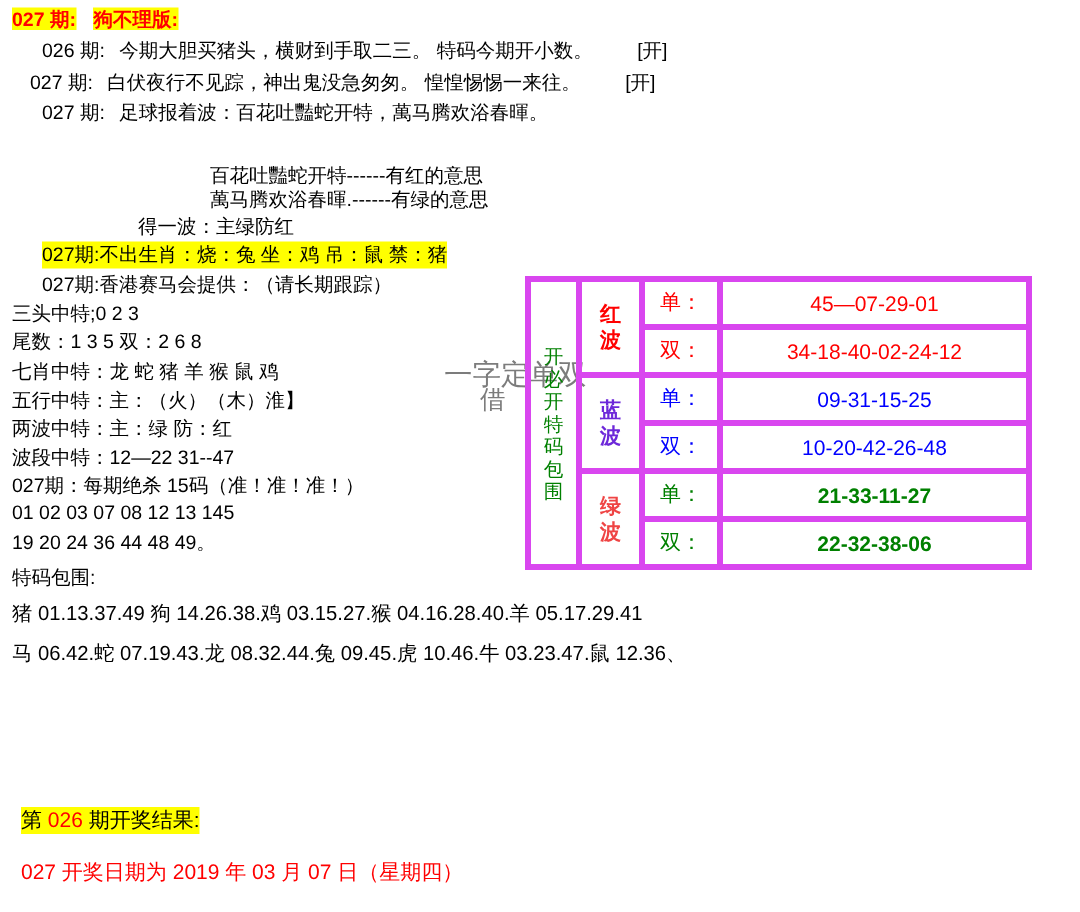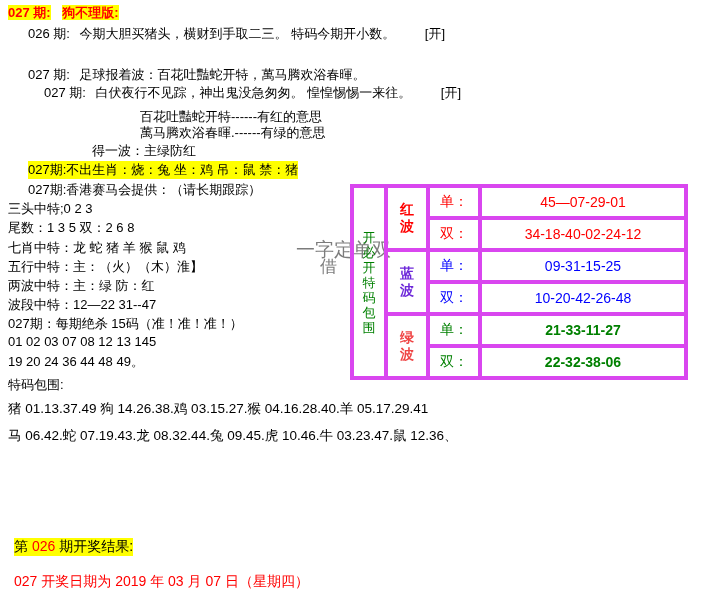--- a/index.html
+++ b/index.html
@@ -90,21 +90,21 @@
     <span class="hl-yellow line-red-head">027 期:</span>
     <span class="hl-yellow line-red-head" style="margin-left:8px;">狗不理版:</span>
   </div>
 
   <div class="abs" style="left:28px; top:25px;">
     <span>026 期:</span>
     <span style="margin-left:6px;">今期大胆买猪头，横财到手取二三。  特码今期开小数。</span>
     <span style="margin-left:26px;">[开]</span>
   </div>
 
-  <div class="abs" style="left:44px; top:46px;margin-top:38px;">
+  <div class="abs" style="left:20px; top:46px;">
     <span>027 期:</span>
     <span style="margin-left:6px;">白伏夜行不见踪，神出鬼没急匆匆。  惶惶惕惕一来往。</span>
     <span style="margin-left:26px;">[开]</span>
   </div>
 
   <div class="abs" style="left:28px; top:66px;">
     <span>027 期:</span>
     <span style="margin-left:6px;">足球报着波：百花吐豔蛇开特，萬马腾欢浴春暉。</span>
   </div>
 

